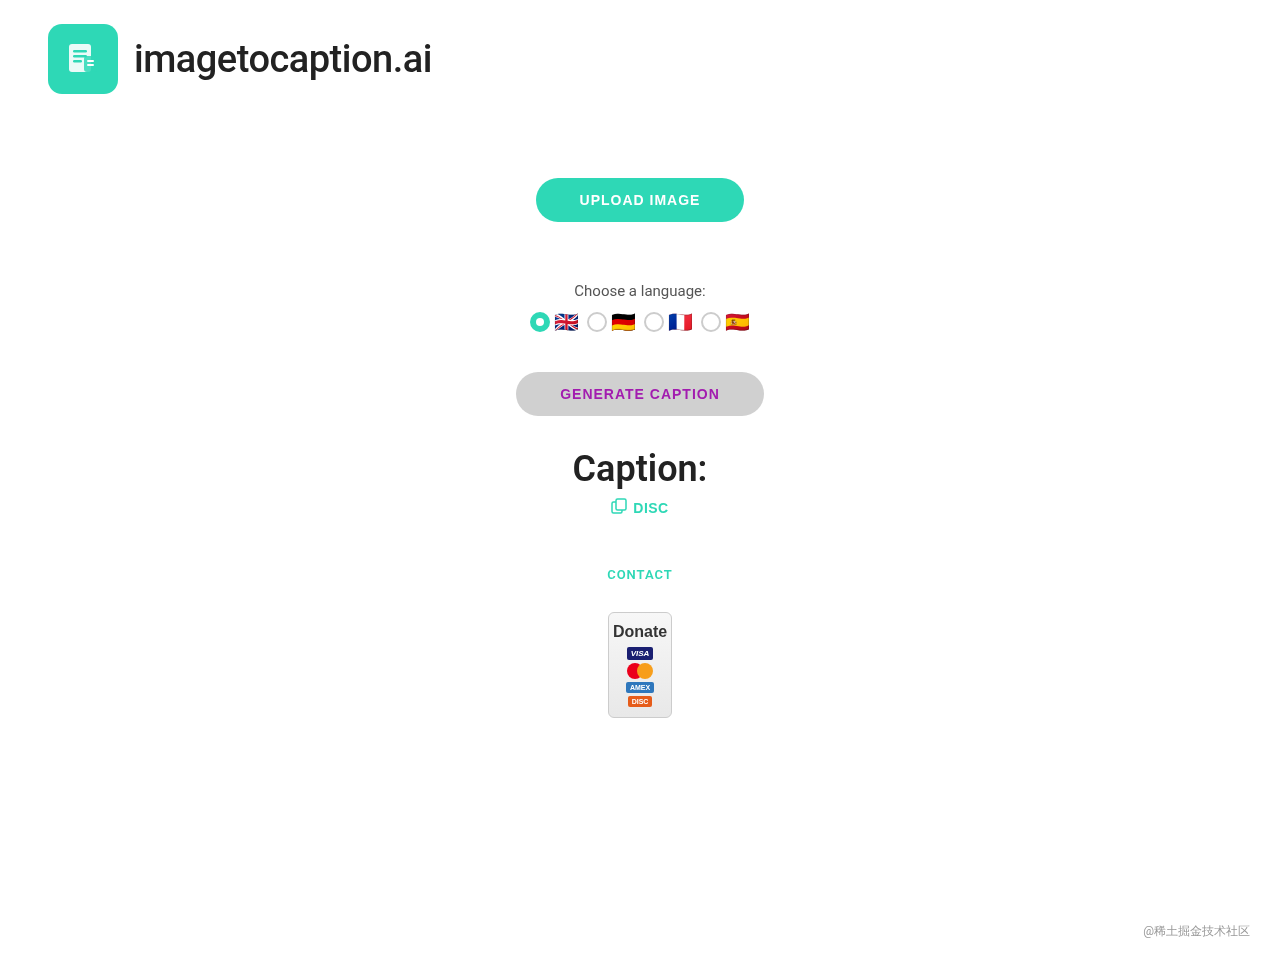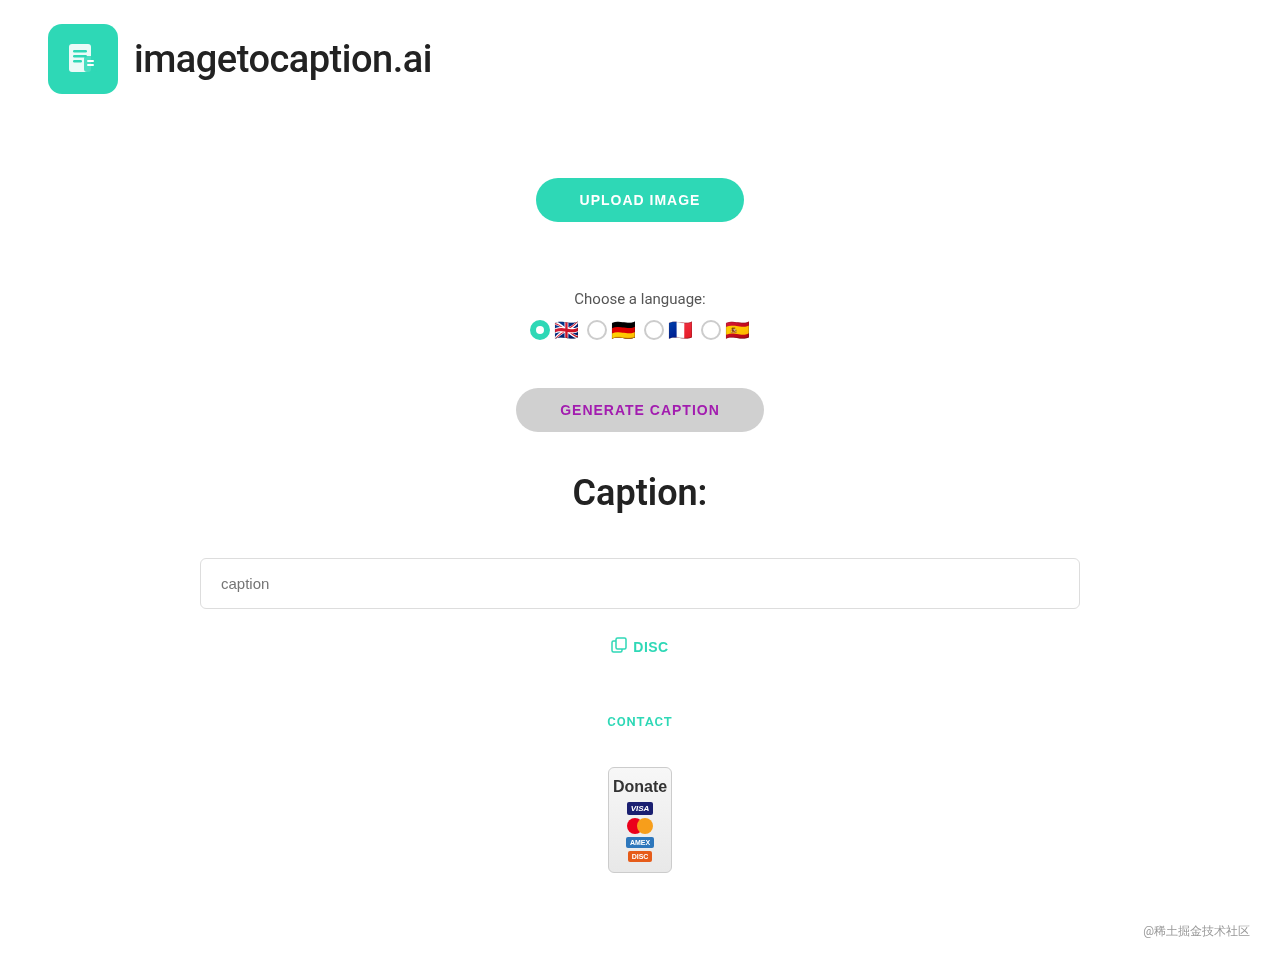--- a/index.html
+++ b/index.html
@@ -45,21 +45,20 @@
       color: #222;
       letter-spacing: -0.5px;
     }
 
     
     .main {
       display: flex;
       flex-direction: column;
       align-items: center;
       padding-top: 60px;
-      gap: 8px;
     }
 
     
     .upload-btn {
       background: #2ed8b6;
       color: #ffffff;
       border: none;
       border-radius: 30px;
       padding: 14px 44px;
       font-size: 14px;
@@ -140,21 +139,21 @@
       cursor: pointer;
       text-transform: uppercase;
       margin-bottom: 32px;
     }
 
     
     .caption-heading {
       font-size: 36px;
       font-weight: 600;
       color: #222;
-      margin-bottom: 36px;
+      margin-bottom: 8px;
     }
 
     
     .caption-input-wrapper {
       width: 880px;
       margin-bottom: 20px;
     }
 
     .caption-input {
       width: 100%;
@@ -333,23 +332,20 @@
         <span class="flag">🇪🇸</span>
       </div>
 
     </div>
   </div>
 
   <button class="generate-btn">GENERATE CAPTION</button>
 
   <h2 class="caption-heading">Caption:</h2>
 
-  <div class="caption-input-wrapper">
-    <input type="text" class="caption-input" value="" placeholder="caption" style="">
-  </div>
 
   <button class="copy-btn">
     <span class="copy-icon">
       <svg viewBox="0 0 16 16" fill="none" xmlns="http://www.w3.org/2000/svg">
         <rect x="1" y="4" width="10" height="11" rx="1.5" stroke="#2ed8b6" stroke-width="1.5" fill="none"></rect>
         <rect x="5" y="1" width="10" height="11" rx="1.5" stroke="#2ed8b6" stroke-width="1.5" fill="white"></rect>
       </svg>
     </span>
     <span>DISC</span>
   </button>

